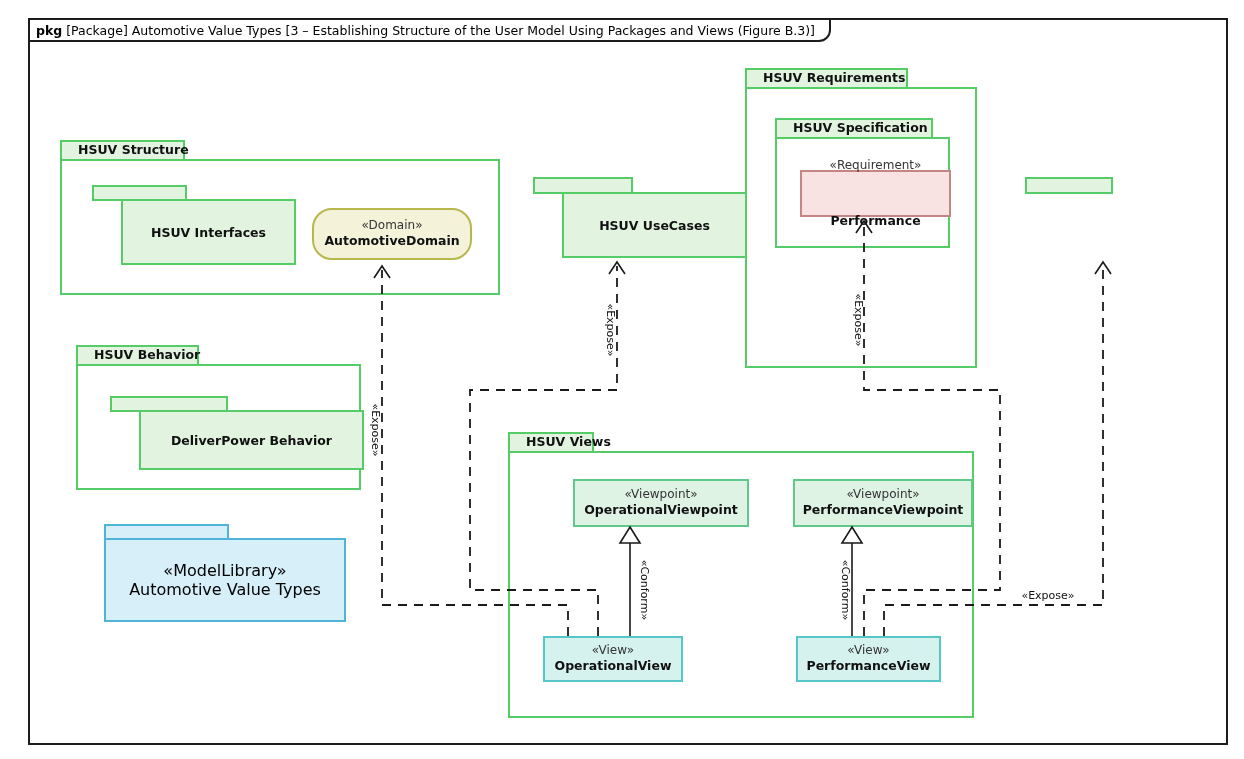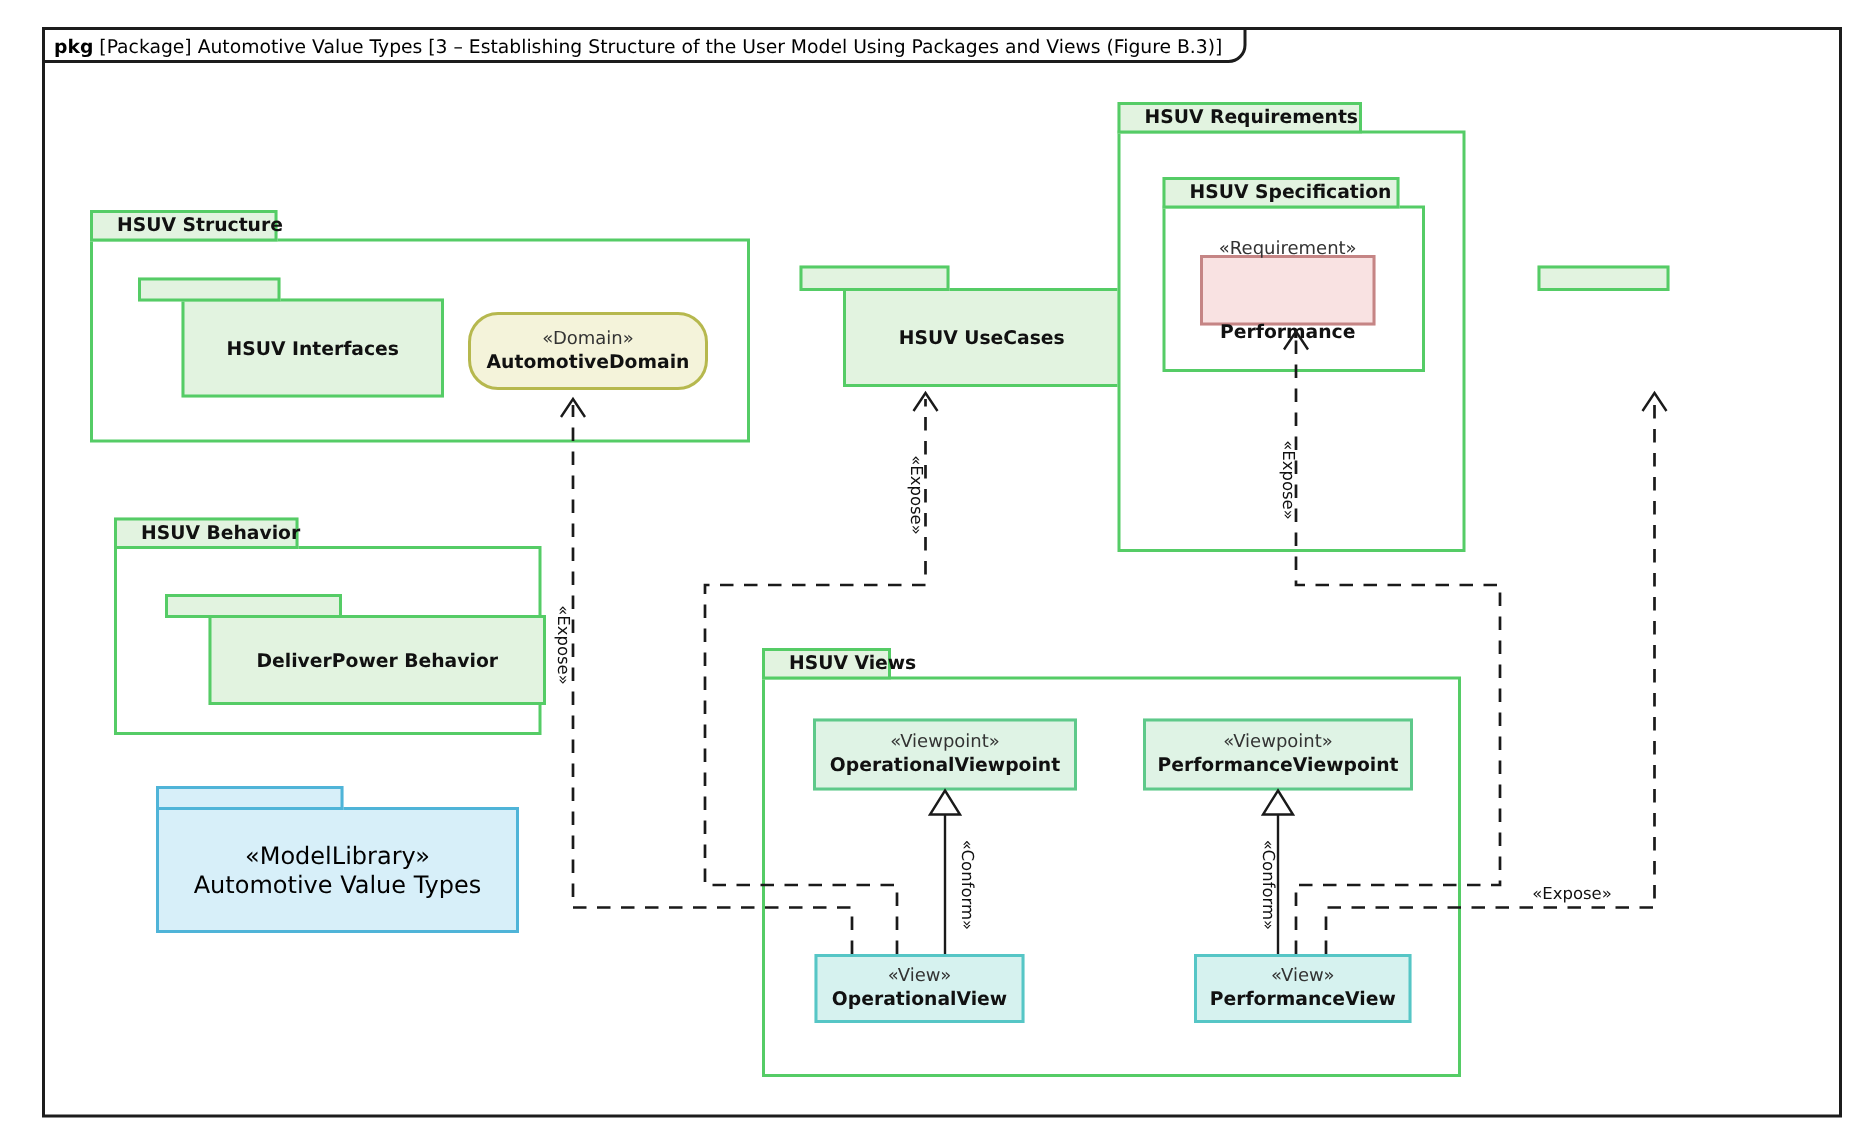--- a/index.html
+++ b/index.html
@@ -28,21 +28,21 @@
   .pkg .body .lbl{position:absolute;left:0;right:0;top:50%;transform:translateY(-50%);
                   text-align:center;font-size:12.5px;font-weight:bold;color:#111;}
 
   
   .box{position:absolute;box-sizing:border-box;display:flex;flex-direction:column;
        align-items:center;justify-content:center;z-index:4;}
   .box .st{font-size:12px;color:#333;line-height:1.25;}
   .box .nm{font-size:12.5px;font-weight:bold;color:#111;line-height:1.3;}
   .box.domain{background:#f4f3da;border:2px solid #b6b84e;}
   .box.req{background:#f9e2e2;border:2.5px solid #c58585;}
-  .box.vp{background:#dff3e5;border:2.5px solid #5ec98a;}
+  .box.vp{background:#dff3e5;border:2.5px solid #5ec98a;margin-left:31px;}
   .box.view{background:#d6f2ef;border:2.5px solid #56c6c6;}
 
   
   .pkg.blue .tab{border-color:#4fb4d8;background:#d7eff9;}
   .pkg.blue .body{border-color:#4fb4d8;background:#d7eff9;}
 
   
   svg.links{position:absolute;left:0;top:0;width:1244px;height:759px;z-index:5;
             pointer-events:none;overflow:visible;}
   .dash{stroke:#1a1a1a;stroke-width:1.8;fill:none;stroke-dasharray:9 7;}
@@ -118,21 +118,21 @@
     <div class="body" style="top:19px;width:232px;height:281px;"></div>
   </div>
 
   <div class="pkg" style="left:775px;top:118px;width:158px;height:130px;">
     <div class="tab" style="width:158px;height:21px;top:0;">
       <span>HSUV Specification</span>
     </div>
     <div class="body" style="top:19px;width:175px;height:111px;"></div>
   </div>
 
-  <div class="box req" style="left:800px;top:170px;width:117px;height:47px;gap:40px;">
+  <div class="box req" style="left:800px;top:170px;width:151px;height:47px;gap:40px;">
     <div class="st">«Requirement»</div>
     <div class="nm">Performance</div>
   </div>
 
   <div class="pkg filled" style="left:1025px;top:177px;width:175px;height:81px;">
     <div class="tab" style="width:88px;height:17px;top:0;"></div>
   </div>
 
   <div class="pkg" style="left:508px;top:432px;width:466px;height:286px;">
     <div class="tab" style="width:86px;height:21px;top:0;">

